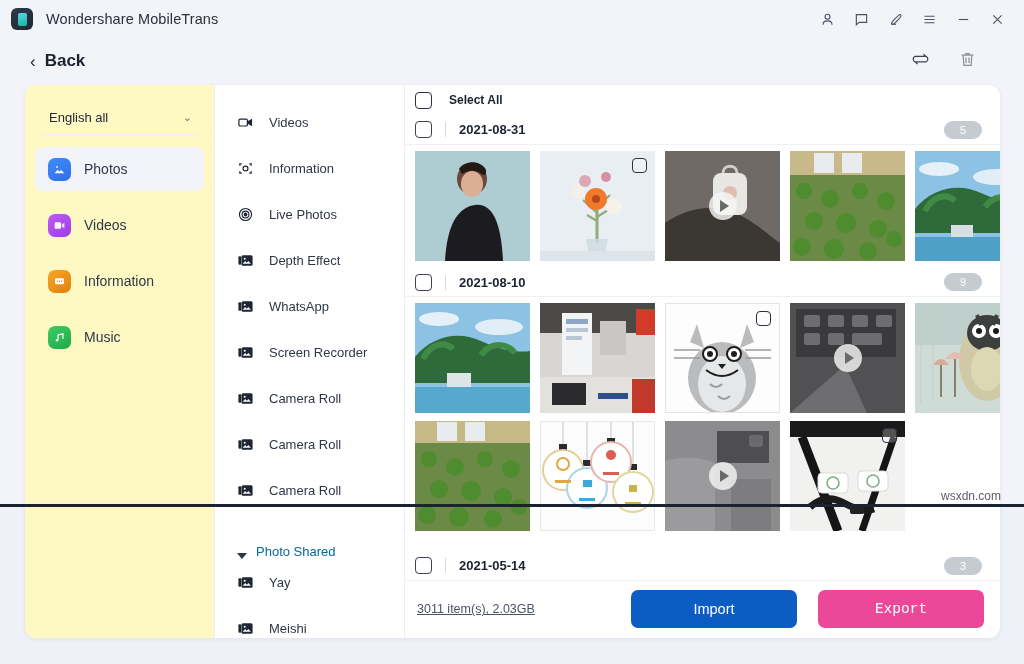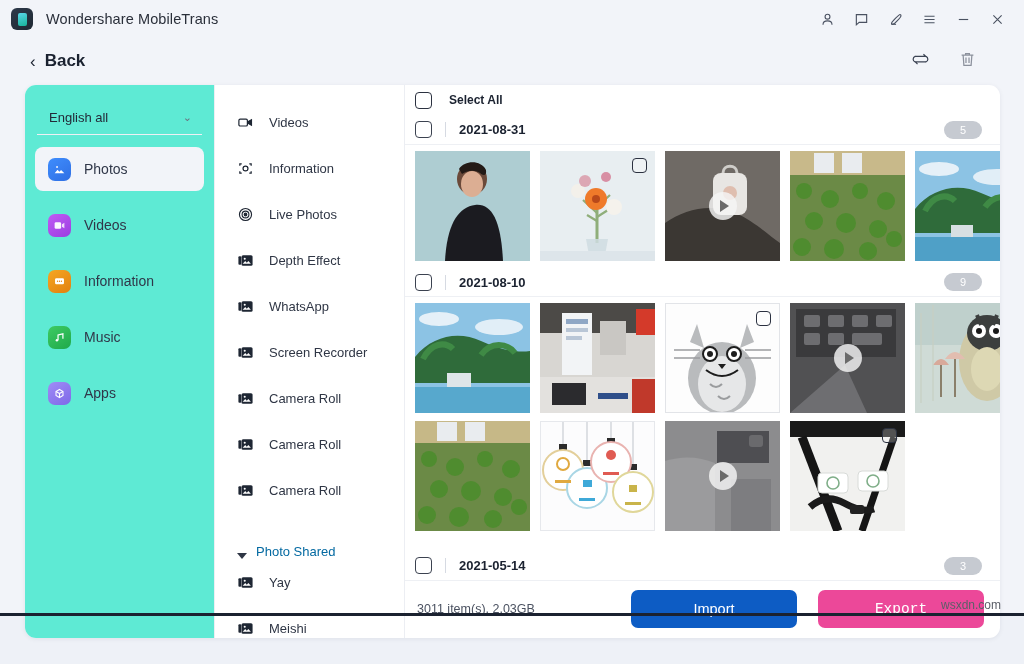--- a/index.html
+++ b/index.html
@@ -4,21 +4,21 @@
 <style>
   * { box-sizing: border-box; margin: 0; padding: 0; }
   html, body {
     width: 1024px; height: 664px;
     font-family: "Liberation Sans", "DejaVu Sans", sans-serif;
     background: #eef1f7;
     overflow: hidden;
   }
   #app {
     position: relative;
-    width: 1024px; height: 616px;
+    width: 1024px; height: 507px;
     background: #f2f4f9;
   }
 
   
   .titlebar {
     position: absolute; top: 0; left: 0;
     width: 1024px; height: 38px;
     display: flex; align-items: center;
   }
   .app-logo {
@@ -77,21 +77,21 @@
     box-shadow: 0 1px 5px rgba(25,35,60,.07);
     display: flex;
     overflow: hidden;
   }
 
   
   .sidebar {
     width: 190px; flex: none;
     border-right: 1px solid #eceef3;
     padding-top: 8px;
-    background: #5eead4;
+    background: #fef9c3;
   }
   .lang-select {
     margin: 8px 12px 0 12px;
     height: 34px;
     display: flex; align-items: center;
     padding: 0 10px 0 12px;
     font-size: 13px; color: #232a38;
     border-bottom: 1px solid #eef0f4;
   }
   .lang-select .chev { margin-left: auto; color: #6b7280; font-size: 11px; }
@@ -336,29 +336,20 @@
         <div class="side-item">
           <span class="side-ico ico-music">
             <svg width="13" height="13" viewBox="0 0 16 16" fill="none" stroke="#fff" stroke-width="1.5">
                 <path d="M6.2 11.3V4.8l6-1.3v6"></path>
                 <circle cx="4.8" cy="11.4" r="1.5" fill="#fff" stroke="none"></circle>
               </svg>
           </span>
           <span>Music</span>
         </div>
 
-        <div class="side-item">
-          <span class="side-ico ico-apps">
-            <svg width="13" height="13" viewBox="0 0 16 16" fill="none" stroke="#fff" stroke-width="1.3">
-                <path d="M8 3l4.3 2.5v5L8 13l-4.3-2.5v-5z"></path>
-                <path d="M8 8v5M8 8l4.3-2.5M8 8L3.7 5.5"></path>
-              </svg>
-          </span>
-          <span>Apps</span>
-        </div>
 
       </div>
     </div>
 
     <div class="albums">
 
       <div class="album-item">
         <span class="aico">
           <svg width="17" height="17" viewBox="0 0 18 18" fill="none" stroke="#1e2633" stroke-width="1.3">
               <rect x="2" y="5.5" width="9" height="7.2" rx="1.4"></rect>

